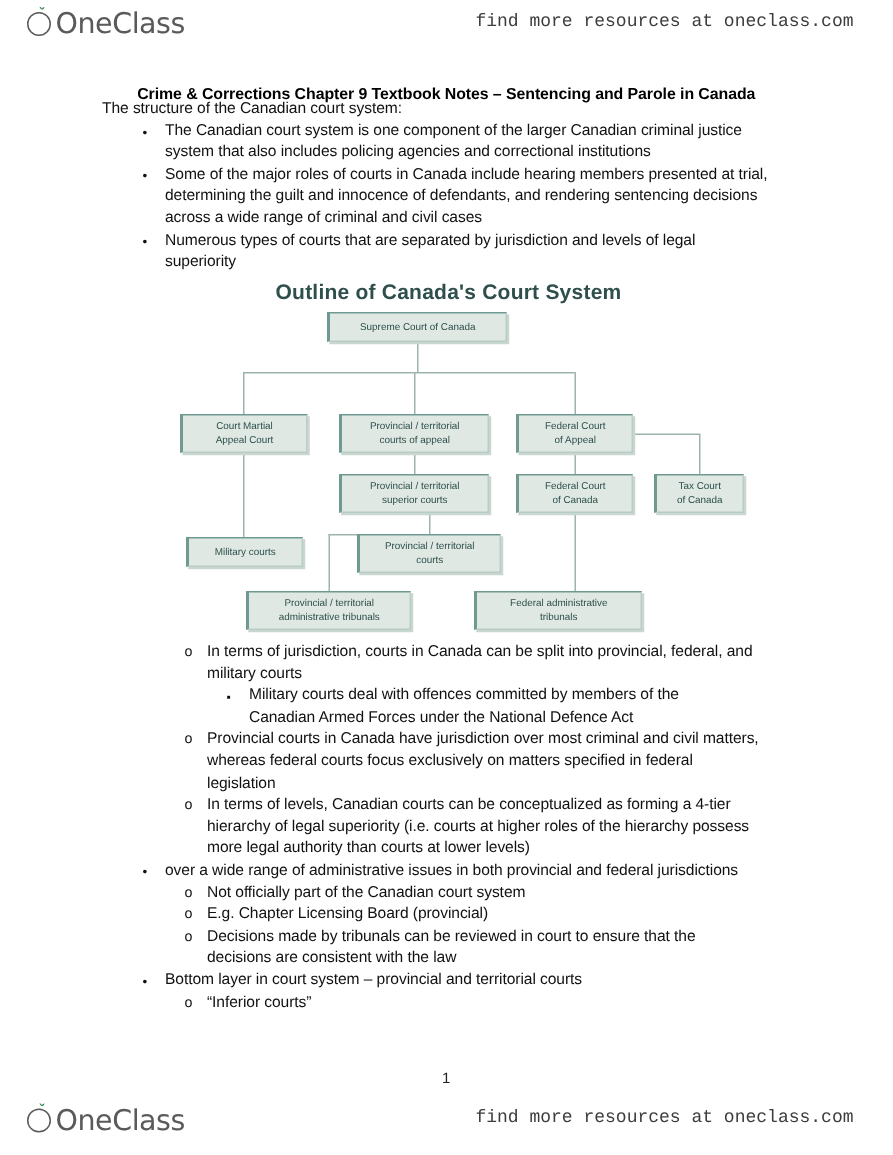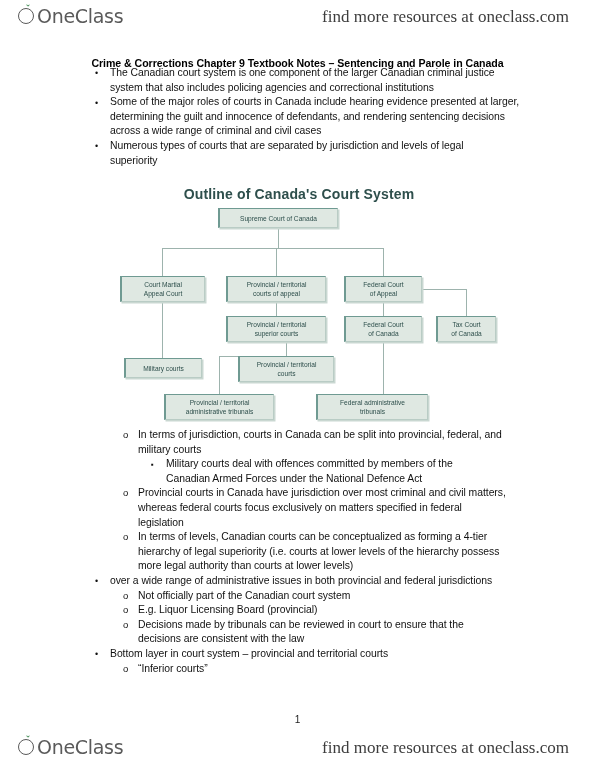--- a/index.html
+++ b/index.html
@@ -62,22 +62,22 @@
     font-size: 19px;
     color: #5a5a5a;
     letter-spacing: -0.3px;
     line-height: 24px;
     font-weight: 400;
   }
   .brand-tag {
     position: absolute;
     right: 26px;
     top: 3px;
-    font-family: Liberation Serif, serif;
-    font-size: 17px;
+    font-family: Liberation Mono, monospace;
+    font-size: 12px;
     color: #3d3d3d;
     white-space: nowrap;
   }
 
   
   .doc-title {
     position: absolute;
     left: 0;
     top: 33px;
     width: 595px;
@@ -190,24 +190,25 @@
       </svg>
     </span>
     <span class="logo-text">OneClass</span>
   </div>
   <div class="brand-tag">find more resources at oneclass.com</div>
 </div>
 
 <div class="doc-title">Crime &amp; Corrections Chapter 9 Textbook Notes – Sentencing and Parole in Canada</div>
 
 <div class="body-block">
+  <div class="line lvl0">The structure of the Canadian court system:</div>
   <div id="bullets-top">
       <div class="line lvl1"><span class="bullet-marker disc">•</span><span>The Canadian court system is one component of the larger Canadian criminal justice</span></div>
       <div class="line lvl1"><span>system that also includes policing agencies and correctional institutions</span></div>
-      <div class="line lvl1"><span class="bullet-marker disc">•</span><span>Some of the major roles of courts in Canada include hearing evidence presented at larger,</span></div>
+      <div class="line lvl1"><span class="bullet-marker disc">•</span><span>Some of the major roles of courts in Canada include hearing members presented at trial,</span></div>
       <div class="line lvl1"><span>determining the guilt and innocence of defendants, and rendering sentencing decisions</span></div>
       <div class="line lvl1"><span>across a wide range of criminal and civil cases</span></div>
       <div class="line lvl1"><span class="bullet-marker disc">•</span><span>Numerous types of courts that are separated by jurisdiction and levels of legal</span></div>
       <div class="line lvl1"><span>superiority</span></div>
     </div>
 </div>
 
 <div class="diagram">
   <div class="diagram-title">Outline of Canada's Court System</div>
 
@@ -275,26 +276,26 @@
 <div class="body-block" style="top:428px;">
   <div id="bullets-bottom">
       <div class="line lvl2"><span class="bullet-marker circle">o</span><span>In terms of jurisdiction, courts in Canada can be split into provincial, federal, and</span></div>
       <div class="line lvl2"><span>military courts</span></div>
       <div class="line lvl3"><span class="bullet-marker square">▪</span><span>Military courts deal with offences committed by members of the</span></div>
       <div class="line lvl3"><span>Canadian Armed Forces under the National Defence Act</span></div>
       <div class="line lvl2"><span class="bullet-marker circle">o</span><span>Provincial courts in Canada have jurisdiction over most criminal and civil matters,</span></div>
       <div class="line lvl2"><span>whereas federal courts focus exclusively on matters specified in federal</span></div>
       <div class="line lvl2"><span>legislation</span></div>
       <div class="line lvl2"><span class="bullet-marker circle">o</span><span>In terms of levels, Canadian courts can be conceptualized as forming a 4-tier</span></div>
-      <div class="line lvl2"><span>hierarchy of legal superiority (i.e. courts at lower levels of the hierarchy possess</span></div>
+      <div class="line lvl2"><span>hierarchy of legal superiority (i.e. courts at higher roles of the hierarchy possess</span></div>
       <div class="line lvl2"><span>more legal authority than courts at lower levels)</span></div>
       <div class="line lvl1"><span class="bullet-marker disc">•</span></div>
       <div class="line lvl1"><span>over a wide range of administrative issues in both provincial and federal jurisdictions</span></div>
       <div class="line lvl2"><span class="bullet-marker circle">o</span><span>Not officially part of the Canadian court system</span></div>
-      <div class="line lvl2"><span class="bullet-marker circle">o</span><span>E.g. Liquor Licensing Board (provincial)</span></div>
+      <div class="line lvl2"><span class="bullet-marker circle">o</span><span>E.g. Chapter Licensing Board (provincial)</span></div>
       <div class="line lvl2"><span class="bullet-marker circle">o</span><span>Decisions made by tribunals can be reviewed in court to ensure that the</span></div>
       <div class="line lvl2"><span>decisions are consistent with the law</span></div>
       <div class="line lvl1"><span class="bullet-marker disc">•</span><span>Bottom layer in court system – provincial and territorial courts</span></div>
       <div class="line lvl2"><span class="bullet-marker circle">o</span><span>“Inferior courts”</span></div>
     </div>
 </div>
 
 <div class="page-number">1</div>
 
 <div class="brand-bar footer">

